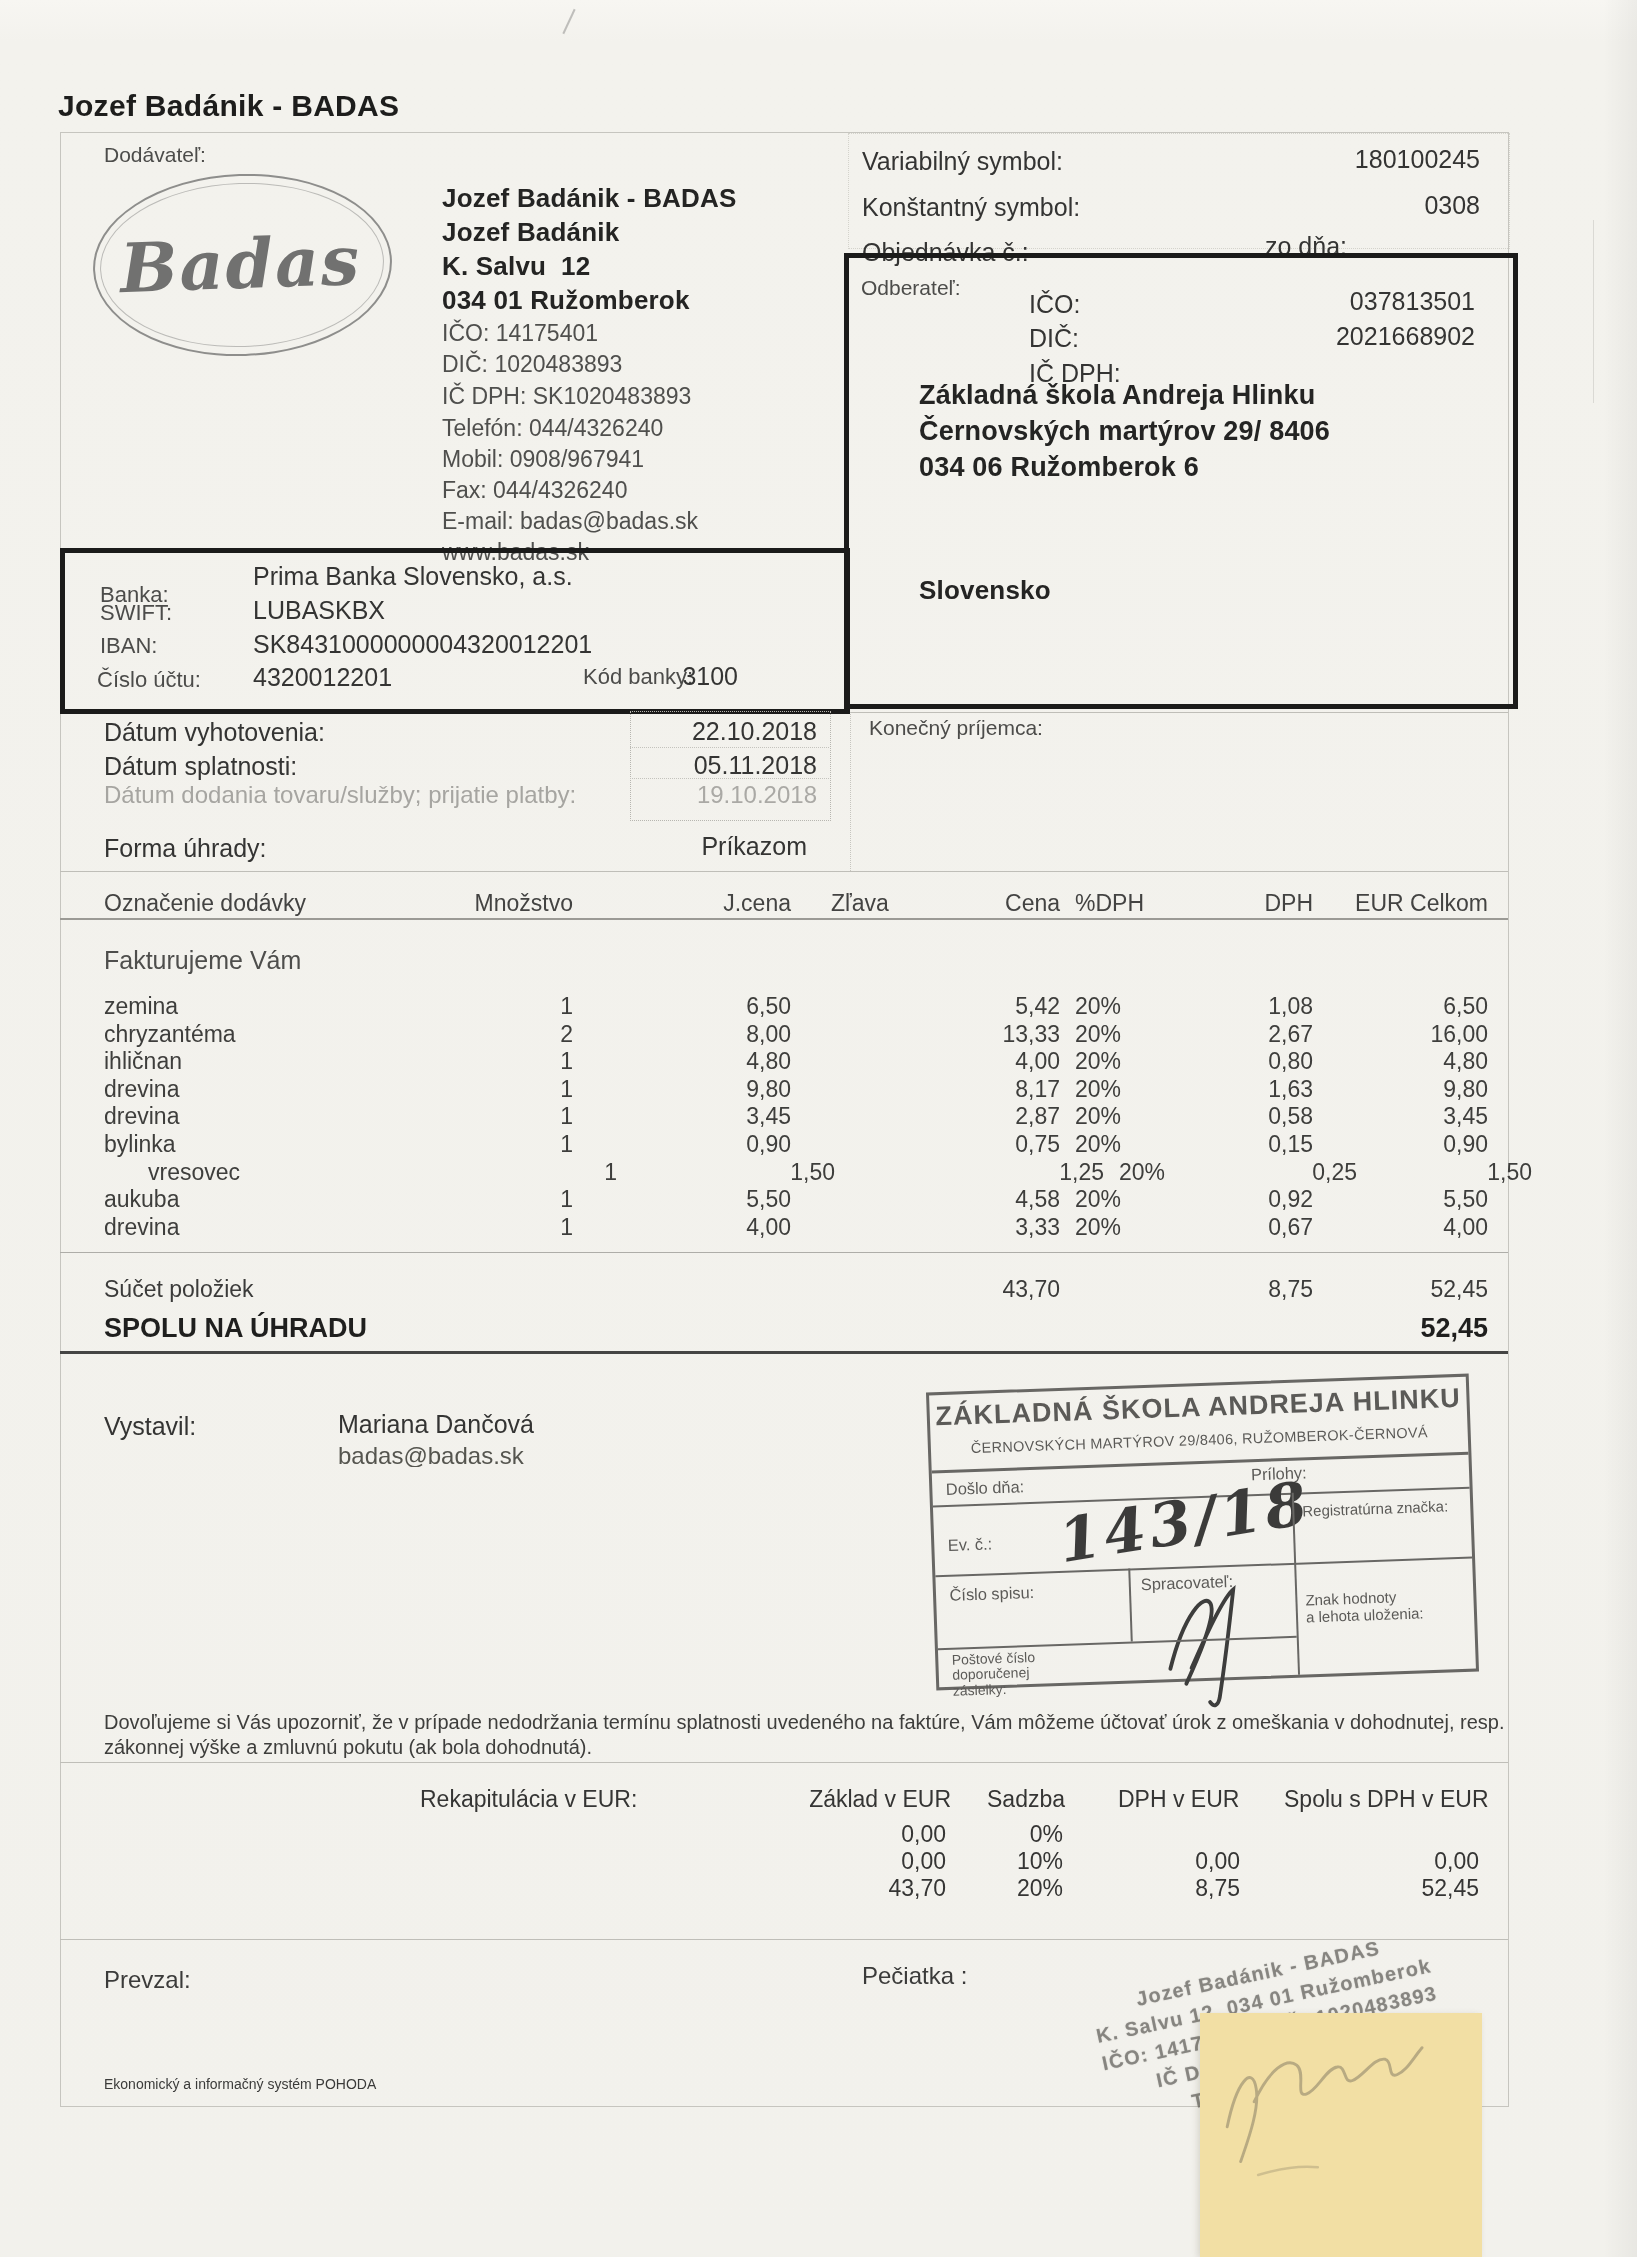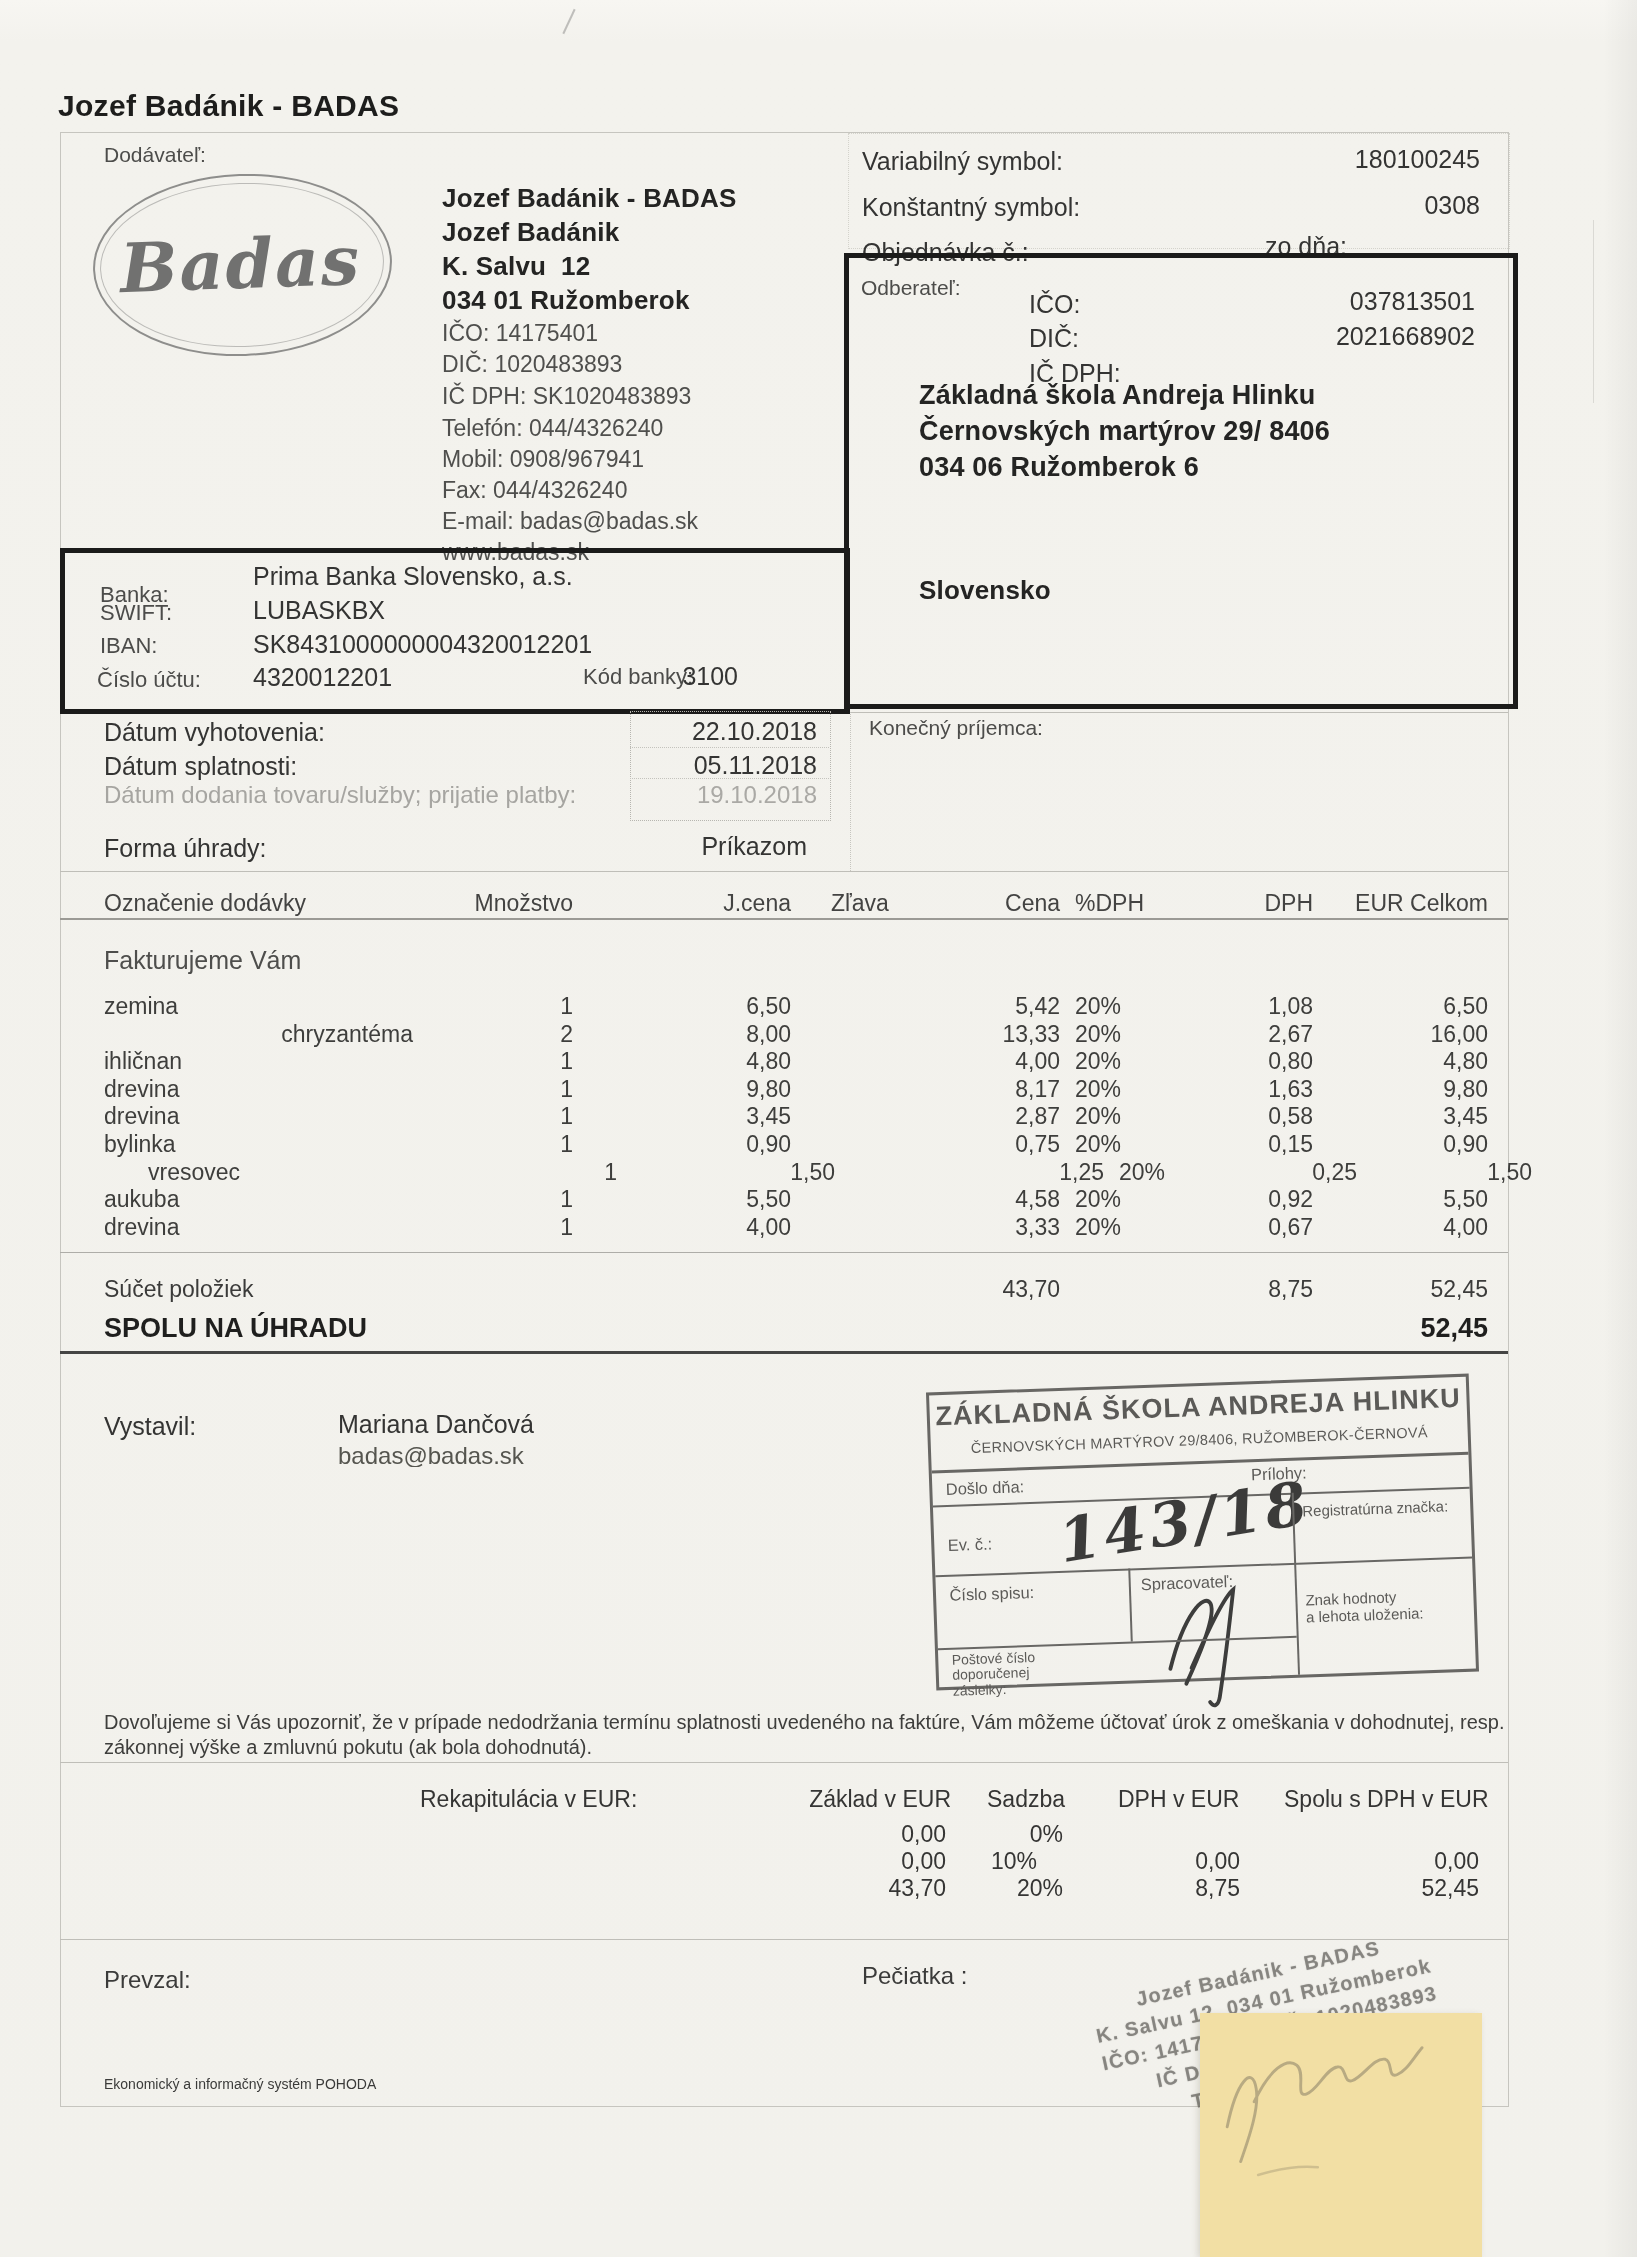--- a/index.html
+++ b/index.html
@@ -134,21 +134,21 @@
       <div class="item-row" style="top: 993px;">
         <span style="left: 104px; width: 309px; text-align: left;">zemina</span>
         <span style="left: 419px; width: 154px; text-align: right;">1</span>
         <span style="left: 637px; width: 154px; text-align: right;">6,50</span>
         <span style="left: 906px; width: 154px; text-align: right;">5,42</span>
         <span style="left: 1075px; width: 87px; text-align: left;">20%</span>
         <span style="left: 1159px; width: 154px; text-align: right;">1,08</span>
         <span style="left: 1334px; width: 154px; text-align: right;">6,50</span>
       </div>
       <div class="item-row" style="top: 1021px;">
-        <span style="left: 104px; width: 309px; text-align: right;">chryzantéma</span>
+        <span style="left: 104px; width: 309px; text-align: left;">chryzantéma</span>
         <span style="left: 419px; width: 154px; text-align: right;">2</span>
         <span style="left: 637px; width: 154px; text-align: right;">8,00</span>
         <span style="left: 906px; width: 154px; text-align: right;">13,33</span>
         <span style="left: 1075px; width: 87px; text-align: left;">20%</span>
         <span style="left: 1159px; width: 154px; text-align: right;">2,67</span>
         <span style="left: 1334px; width: 154px; text-align: right;">16,00</span>
       </div>
       <div class="item-row" style="top: 1048px;">
         <span style="left: 104px; width: 309px; text-align: left;">ihličnan</span>
         <span style="left: 419px; width: 154px; text-align: right;">1</span>
@@ -258,21 +258,21 @@
 
   <div class="abs recapv" style="left:420px;top:1786px;">Rekapitulácia v EUR:</div>
   <div class="abs recapv rt" style="left:792px;top:1786px;width:159px;">Základ v EUR</div>
   <div class="abs recapv" style="left:987px;top:1786px;">Sadzba</div>
   <div class="abs recapv" style="left:1118px;top:1786px;">DPH v EUR</div>
   <div class="abs recapv" style="left:1284px;top:1786px;">Spolu s DPH v EUR</div>
 
   <div class="abs recapv rt" style="left:792px;top:1821px;width:154px;">0,00</div>
   <div class="abs recapv rt" style="left:966px;top:1821px;width:97px;">0%</div>
   <div class="abs recapv rt" style="left:792px;top:1848px;width:154px;">0,00</div>
-  <div class="abs recapv rt" style="left:940px;top:1848px;width:97px;">10%</div>
+  <div class="abs recapv rt" style="left:966px;top:1848px;width:97px;">10%</div>
   <div class="abs recapv rt" style="left:1086px;top:1848px;width:154px;">0,00</div>
   <div class="abs recapv rt" style="left:1325px;top:1848px;width:154px;">0,00</div>
   <div class="abs recapv rt" style="left:792px;top:1875px;width:154px;">43,70</div>
   <div class="abs recapv rt" style="left:966px;top:1875px;width:97px;">20%</div>
   <div class="abs recapv rt" style="left:1086px;top:1875px;width:154px;">8,75</div>
   <div class="abs recapv rt" style="left:1325px;top:1875px;width:154px;">52,45</div>
 
   <div class="abs" style="left:104px;top:1966px;font-size:24px;">Prevzal:</div>
   <div class="abs" style="left:862px;top:1962px;font-size:24px;">Pečiatka :</div>
   <div class="abs" style="left:104px;top:2076px;font-size:14px;">Ekonomický a informačný systém POHODA</div>

